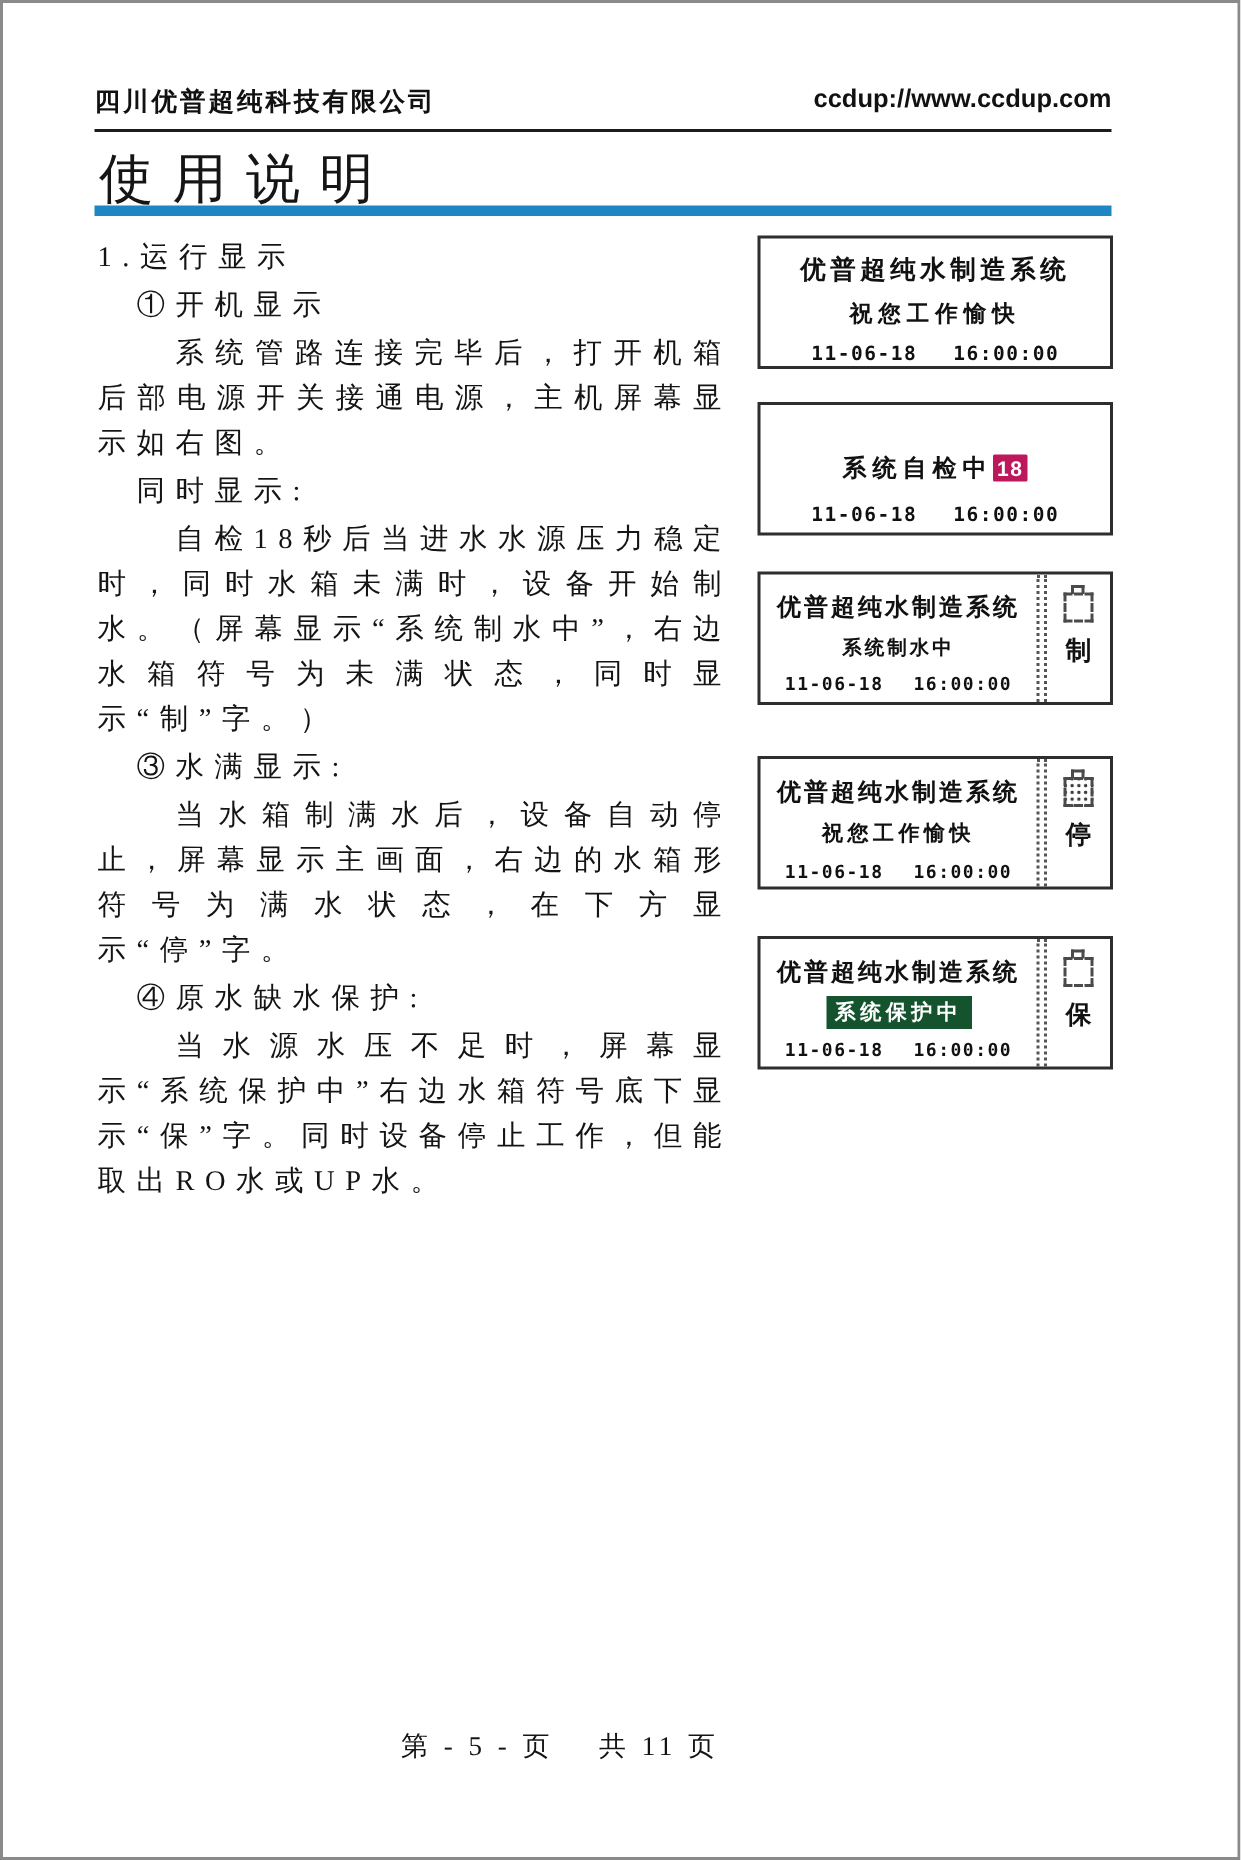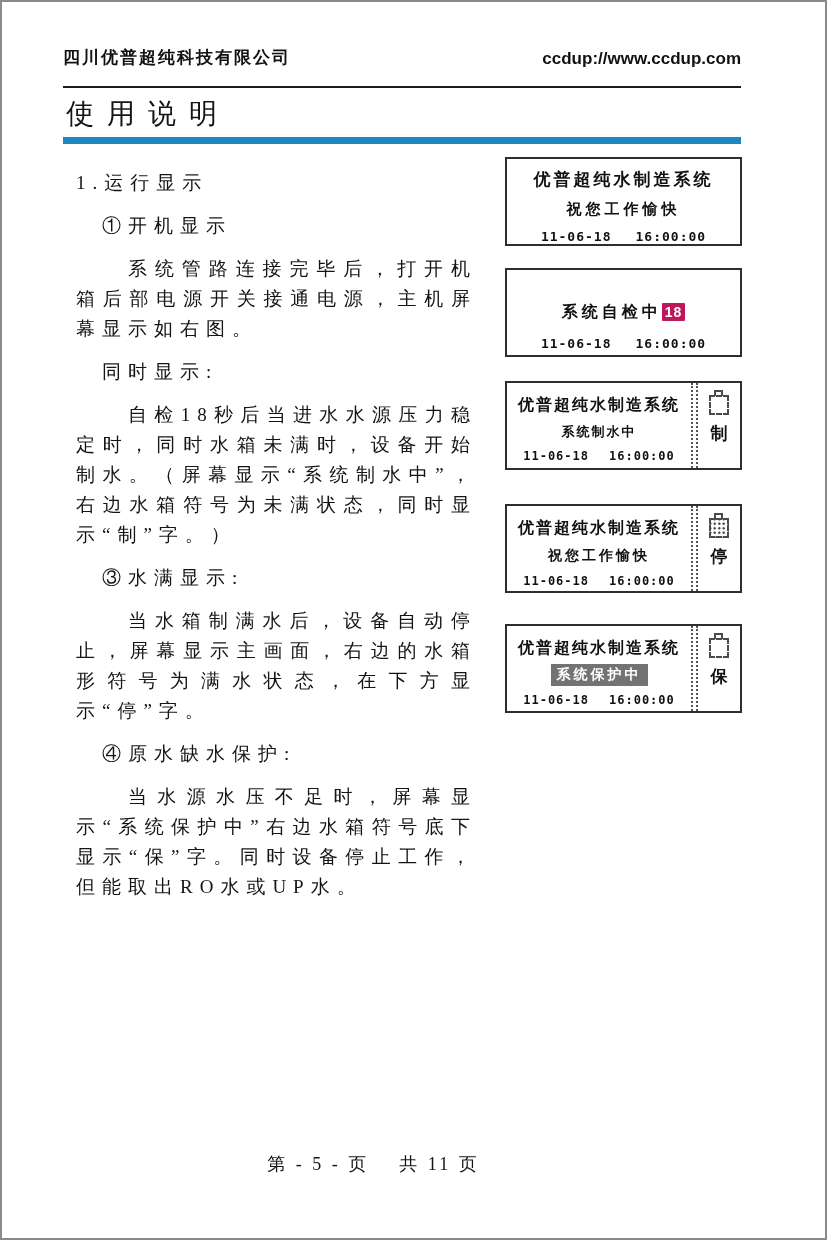--- a/index.html
+++ b/index.html
@@ -6,38 +6,38 @@
   .page {
     position:relative; width:827px; height:1240px; background:#ffffff;
     box-shadow: inset 0 0 0 2px #8a8a8a;
     font-family:"Liberation Serif","DejaVu Serif",serif; color:#111;
     overflow:hidden;
   }
   
   .header {
     position:absolute; left:63px; top:56px; width:678px; height:32px;
     border-bottom:2px solid #1c1c1c;
-    display:flex; justify-content:space-between; align-items:flex-end;
+    display:flex; justify-content:space-between; align-items:flex-start;
     padding-bottom:17px; box-sizing:border-box;
   }
   .company { font-family:"Liberation Sans","DejaVu Sans",sans-serif; font-weight:bold; font-size:17px; letter-spacing:2px; }
   .url     { font-family:"Liberation Sans","DejaVu Sans",sans-serif; font-weight:bold; font-size:17px; }
   
   .doc-title {
     position:absolute; left:66px; top:95px;
-    font-size:28px; letter-spacing:13px; font-weight:400; color:#151515;
+    font-size:36px; letter-spacing:13px; font-weight:400; color:#151515;
   }
   .title-bar { position:absolute; left:63px; top:137px; width:678px; height:7px; background:#1d86c3; }
   
   .body-col {
     position:absolute; left:63px; top:155px; width:427px;
     font-size:19px; line-height:30px; letter-spacing:7px;
     text-align:justify; color:#141414;
   }
-  .body-col p { margin:13px; }
+  .body-col p { margin:2px; }
   .ind1 { text-indent:26px; }
   .ind2 { text-indent:52px; }
   
   .screens { position:absolute; left:505px; top:157px; width:237px; }
   .screen {
     position:absolute; left:0; width:237px; height:89px;
     border:2px solid #2e2e2e; background:#fff; box-sizing:border-box;
     display:flex; font-family:"Liberation Sans","DejaVu Sans",sans-serif;
   }
   .s1 { top:0; }   .s2 { top:111px; }  .s3 { top:224px; }
@@ -58,21 +58,21 @@
   .counter {
     background:#be185d; color:#ffffff; font-family:"Liberation Sans",sans-serif;
     font-weight:bold; font-size:14px; letter-spacing:1px;
     padding:1px 3px; margin-left:0; border-radius:1px;
   }
   .s3 .main, .s5 .main { padding-top:7px; }
   .s3 .st { margin-top:7px; } .s3 .dt { margin-top:8px; }
   .s4 .main { padding-top:8px; } .s4 .t2s { margin-top:8px; font-weight:bold; font-size:14px; letter-spacing:3px; }
   .s4 .dt { margin-top:9px; }
   .inv-status {
-    margin-top:5px; background:#737373; color:#ffffff;
+    margin-top:5px; background:#14532d; color:#ffffff;
     font-weight:bold; font-size:14px; letter-spacing:3px; padding:2px 6px;
   }
   .s5 .dt { margin-top:7px; }
   
   .sep { width:3px; align-self:stretch; border-left:2px dotted #555; border-right:2px dotted #555; }
   .side { width:42px; display:flex; flex-direction:column; align-items:center; padding-top:12px; box-sizing:border-box; }
   .tank { position:relative; width:20px; height:20px; border:2px dashed #4a4a4a; box-sizing:border-box; background:#fff; }
   .tank::before {
     content:""; position:absolute; top:-7px; left:3px; width:9px; height:6px;
     border:2px dashed #4a4a4a; border-bottom:none; box-sizing:border-box;

